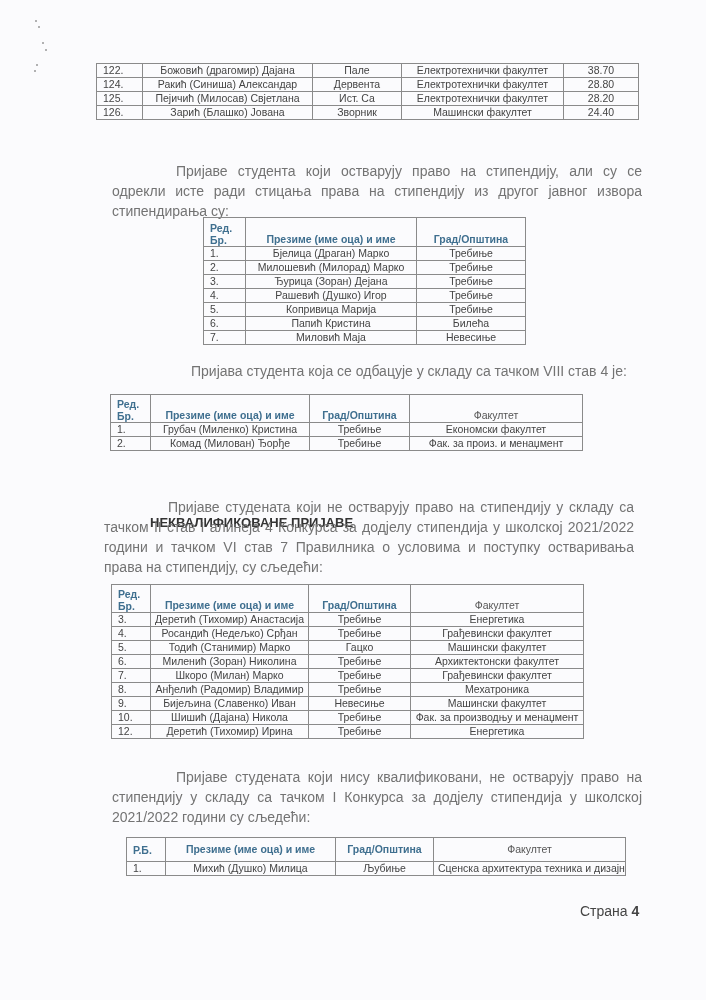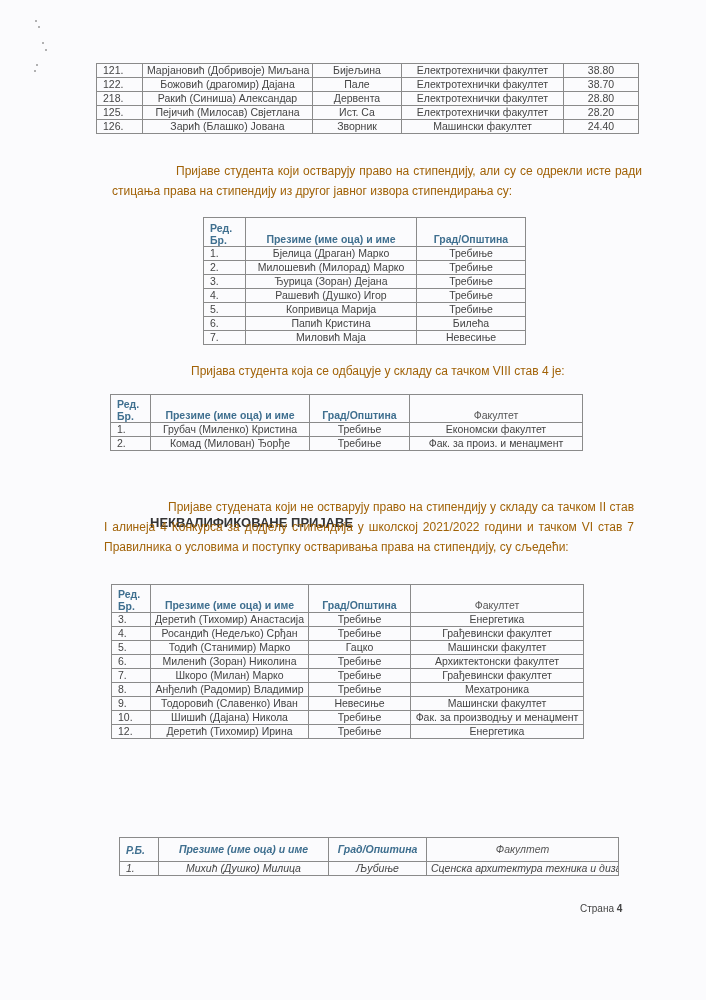--- a/index.html
+++ b/index.html
@@ -17,26 +17,26 @@
   }
   td, th {
     border: 1px solid #8a8a8a; padding: 0 4px; height: 13px; line-height: 13px;
     text-align: center; white-space: nowrap; overflow: hidden; font-weight: normal;
   }
   td.num, th.num { text-align: left; padding-left: 6px; }
   th { color: #3f6f8f; font-weight: bold; vertical-align: bottom; }
   th.fac { color: #555; font-weight: normal; }
   th.num { color: #3f6f8f; font-weight: bold; line-height: 12px; }
   .para {
-    position: absolute; font-size: 12px; line-height: 20px; color: #a16207;
+    position: absolute; font-size: 14px; line-height: 20px; color: #737373;
     text-align: justify;
   }
   .indent { text-indent: 64px; }
   .heading { position: absolute; font-size: 13px; font-weight: bold; color: #333; }
-  .pagenum { position: absolute; font-size: 10px; color: #444; }
+  .pagenum { position: absolute; font-size: 14px; color: #444; }
   .pagenum b { font-weight: bold; }
   .speck { position: absolute; width: 2px; height: 2px; background: #999; border-radius: 1px; }
 </style>
 </head>
 <body>
 
 <div class="page">
 
   <div class="speck" style="left:35px;top:20px"></div>
   <div class="speck" style="left:38px;top:26px"></div>
@@ -48,35 +48,28 @@
   <table style="left:96px;top:63px;width:542px;">
     <colgroup>
         <col style="width:46px">
         <col style="width:170px">
         <col style="width:89px">
         <col style="width:162px">
         <col style="width:75px">
       </colgroup>
     <tbody>
       <tr>
-          <td class="num">121.</td>
-          <td>Марјановић (Добривоје) Миљана</td>
-          <td>Бијељина</td>
-          <td>Електротехнички факултет</td>
-          <td>38.80</td>
-        </tr>
-      <tr>
           <td class="num">122.</td>
           <td>Божовић (драгомир) Дајана</td>
           <td>Пале</td>
           <td>Електротехнички факултет</td>
           <td>38.70</td>
         </tr>
       <tr>
-          <td class="num">218.</td>
+          <td class="num">124.</td>
           <td>Ракић (Синиша) Александар</td>
           <td>Дервента</td>
           <td>Електротехнички факултет</td>
           <td>28.80</td>
         </tr>
       <tr>
           <td class="num">125.</td>
           <td>Пејичић (Милосав) Свјетлана</td>
           <td>Ист. Са</td>
           <td>Електротехнички факултет</td>
@@ -230,41 +223,42 @@
           <td>Грађевински факултет</td>
         </tr>
       <tr>
           <td class="num">8.</td>
           <td>Анђелић (Радомир) Владимир</td>
           <td>Требиње</td>
           <td>Мехатроника</td>
         </tr>
       <tr>
           <td class="num">9.</td>
-          <td>Тодоровић (Славенко) Иван</td>
+          <td>Бијељина (Славенко) Иван</td>
           <td>Невесиње</td>
           <td>Машински факултет</td>
         </tr>
       <tr>
           <td class="num">10.</td>
           <td>Шишић (Дајана) Никола</td>
           <td>Требиње</td>
           <td>Фак. за производњу и менаџмент</td>
         </tr>
       <tr>
           <td class="num">12.</td>
           <td>Деретић (Тихомир) Ирина</td>
           <td>Требиње</td>
           <td>Енергетика</td>
         </tr>
     </tbody>
   </table>
 
-
-  <table style="left:119px;top:837px;width:499px;font-style:italic;">
+  <div class="para indent" style="left:112px;top:767px;width:530px;">Пријаве студената који нису квалификовани, не остварују право на стипендију у складу са тачком I Конкурса за додјелу стипендија у школској 2021/2022 години су сљедећи:</div>
+
+  <table style="left:126px;top:837px;width:499px;">
     <colgroup>
         <col style="width:39px">
         <col style="width:170px">
         <col style="width:98px">
         <col style="width:192px">
       </colgroup>
     <thead>
       <tr style="height:24px">
         <th class="num" style="vertical-align:middle">Р.Б.</th>
         <th style="vertical-align:middle">Презиме (име оца) и име</th>

